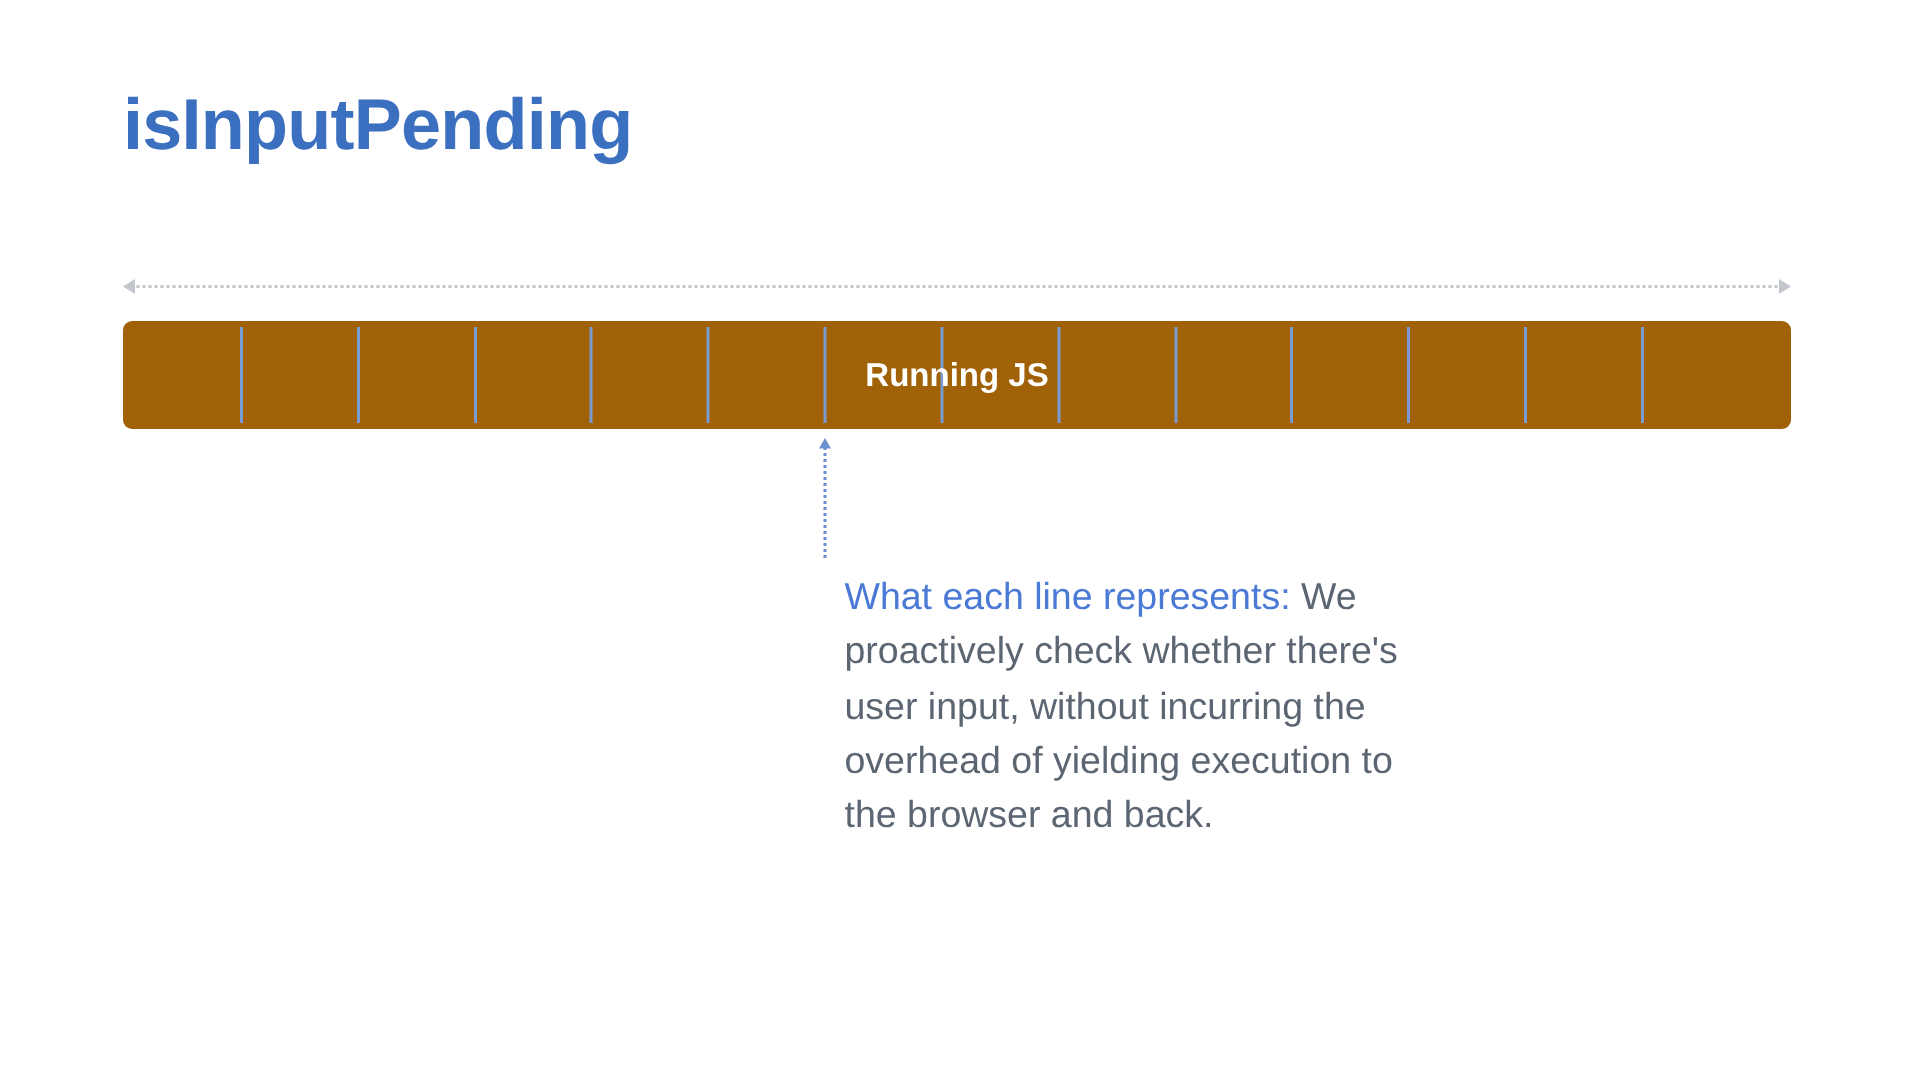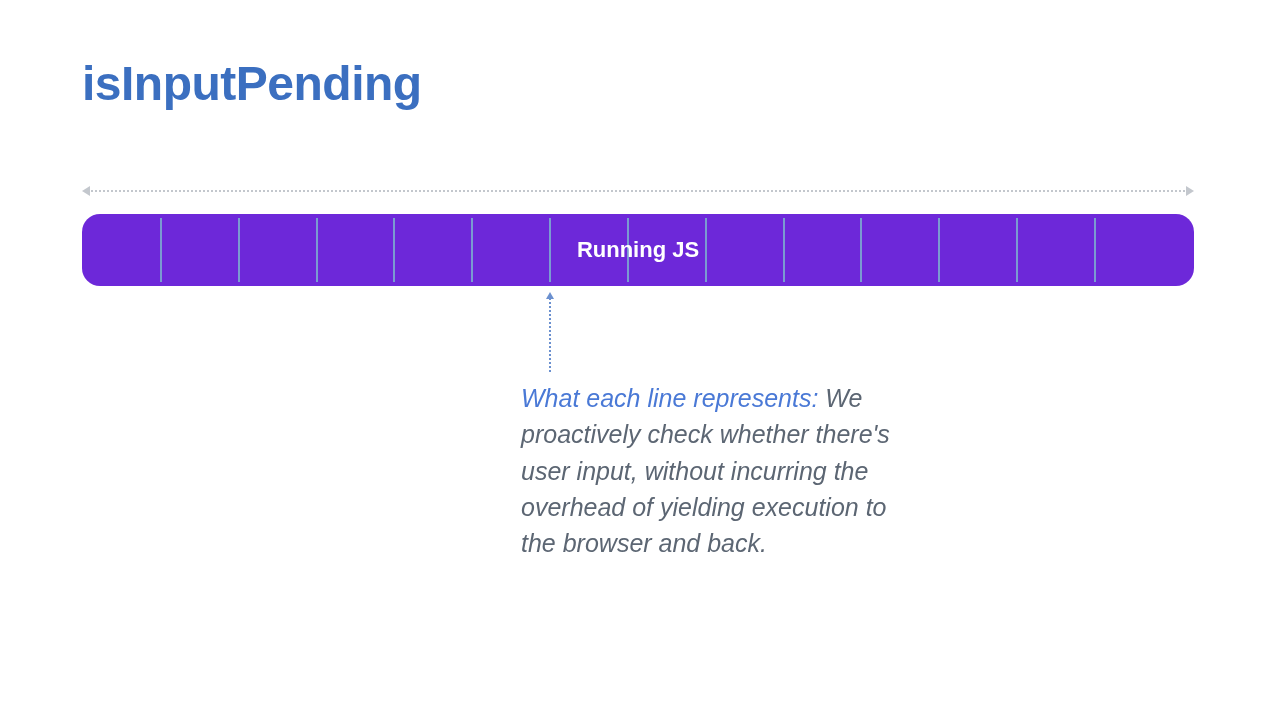--- a/index.html
+++ b/index.html
@@ -68,22 +68,22 @@
     position: absolute;
     left: 82px;
     right: 82px;
     top: 214px;
     height: 72px;
   }
   .bar {
     position: relative;
     width: 100%;
     height: 100%;
-    background: #6d28d9;
-    border-radius: 18px;
+    background: #a16207;
+    border-radius: 6px;
     overflow: hidden;
   }
   .bar-label {
     position: absolute;
     inset: 0;
     display: flex;
     align-items: center;
     justify-content: center;
     color: #ffffff;
     font-size: 22px;
@@ -159,18 +159,18 @@
         <div class="tick" style="left: 63%;"></div>
         <div class="tick" style="left: 70%;"></div>
         <div class="tick" style="left: 77%;"></div>
         <div class="tick" style="left: 84%;"></div>
         <div class="tick" style="left: 91%;"></div>
       </div>
   </div>
 
   <div class="pointer" id="pointer" style="left: 549.04px;"></div>
 
-  <div class="caption" id="caption" style="left: 521px; font-style: italic;">
+  <div class="caption" id="caption" style="left: 563px;">
     <span class="caption-lead">What each line represents:</span>
     <span>We proactively check whether there's user input, without incurring the overhead of yielding execution to the browser and back.</span>
   </div>
 
 </div>
 
 </body></html>

